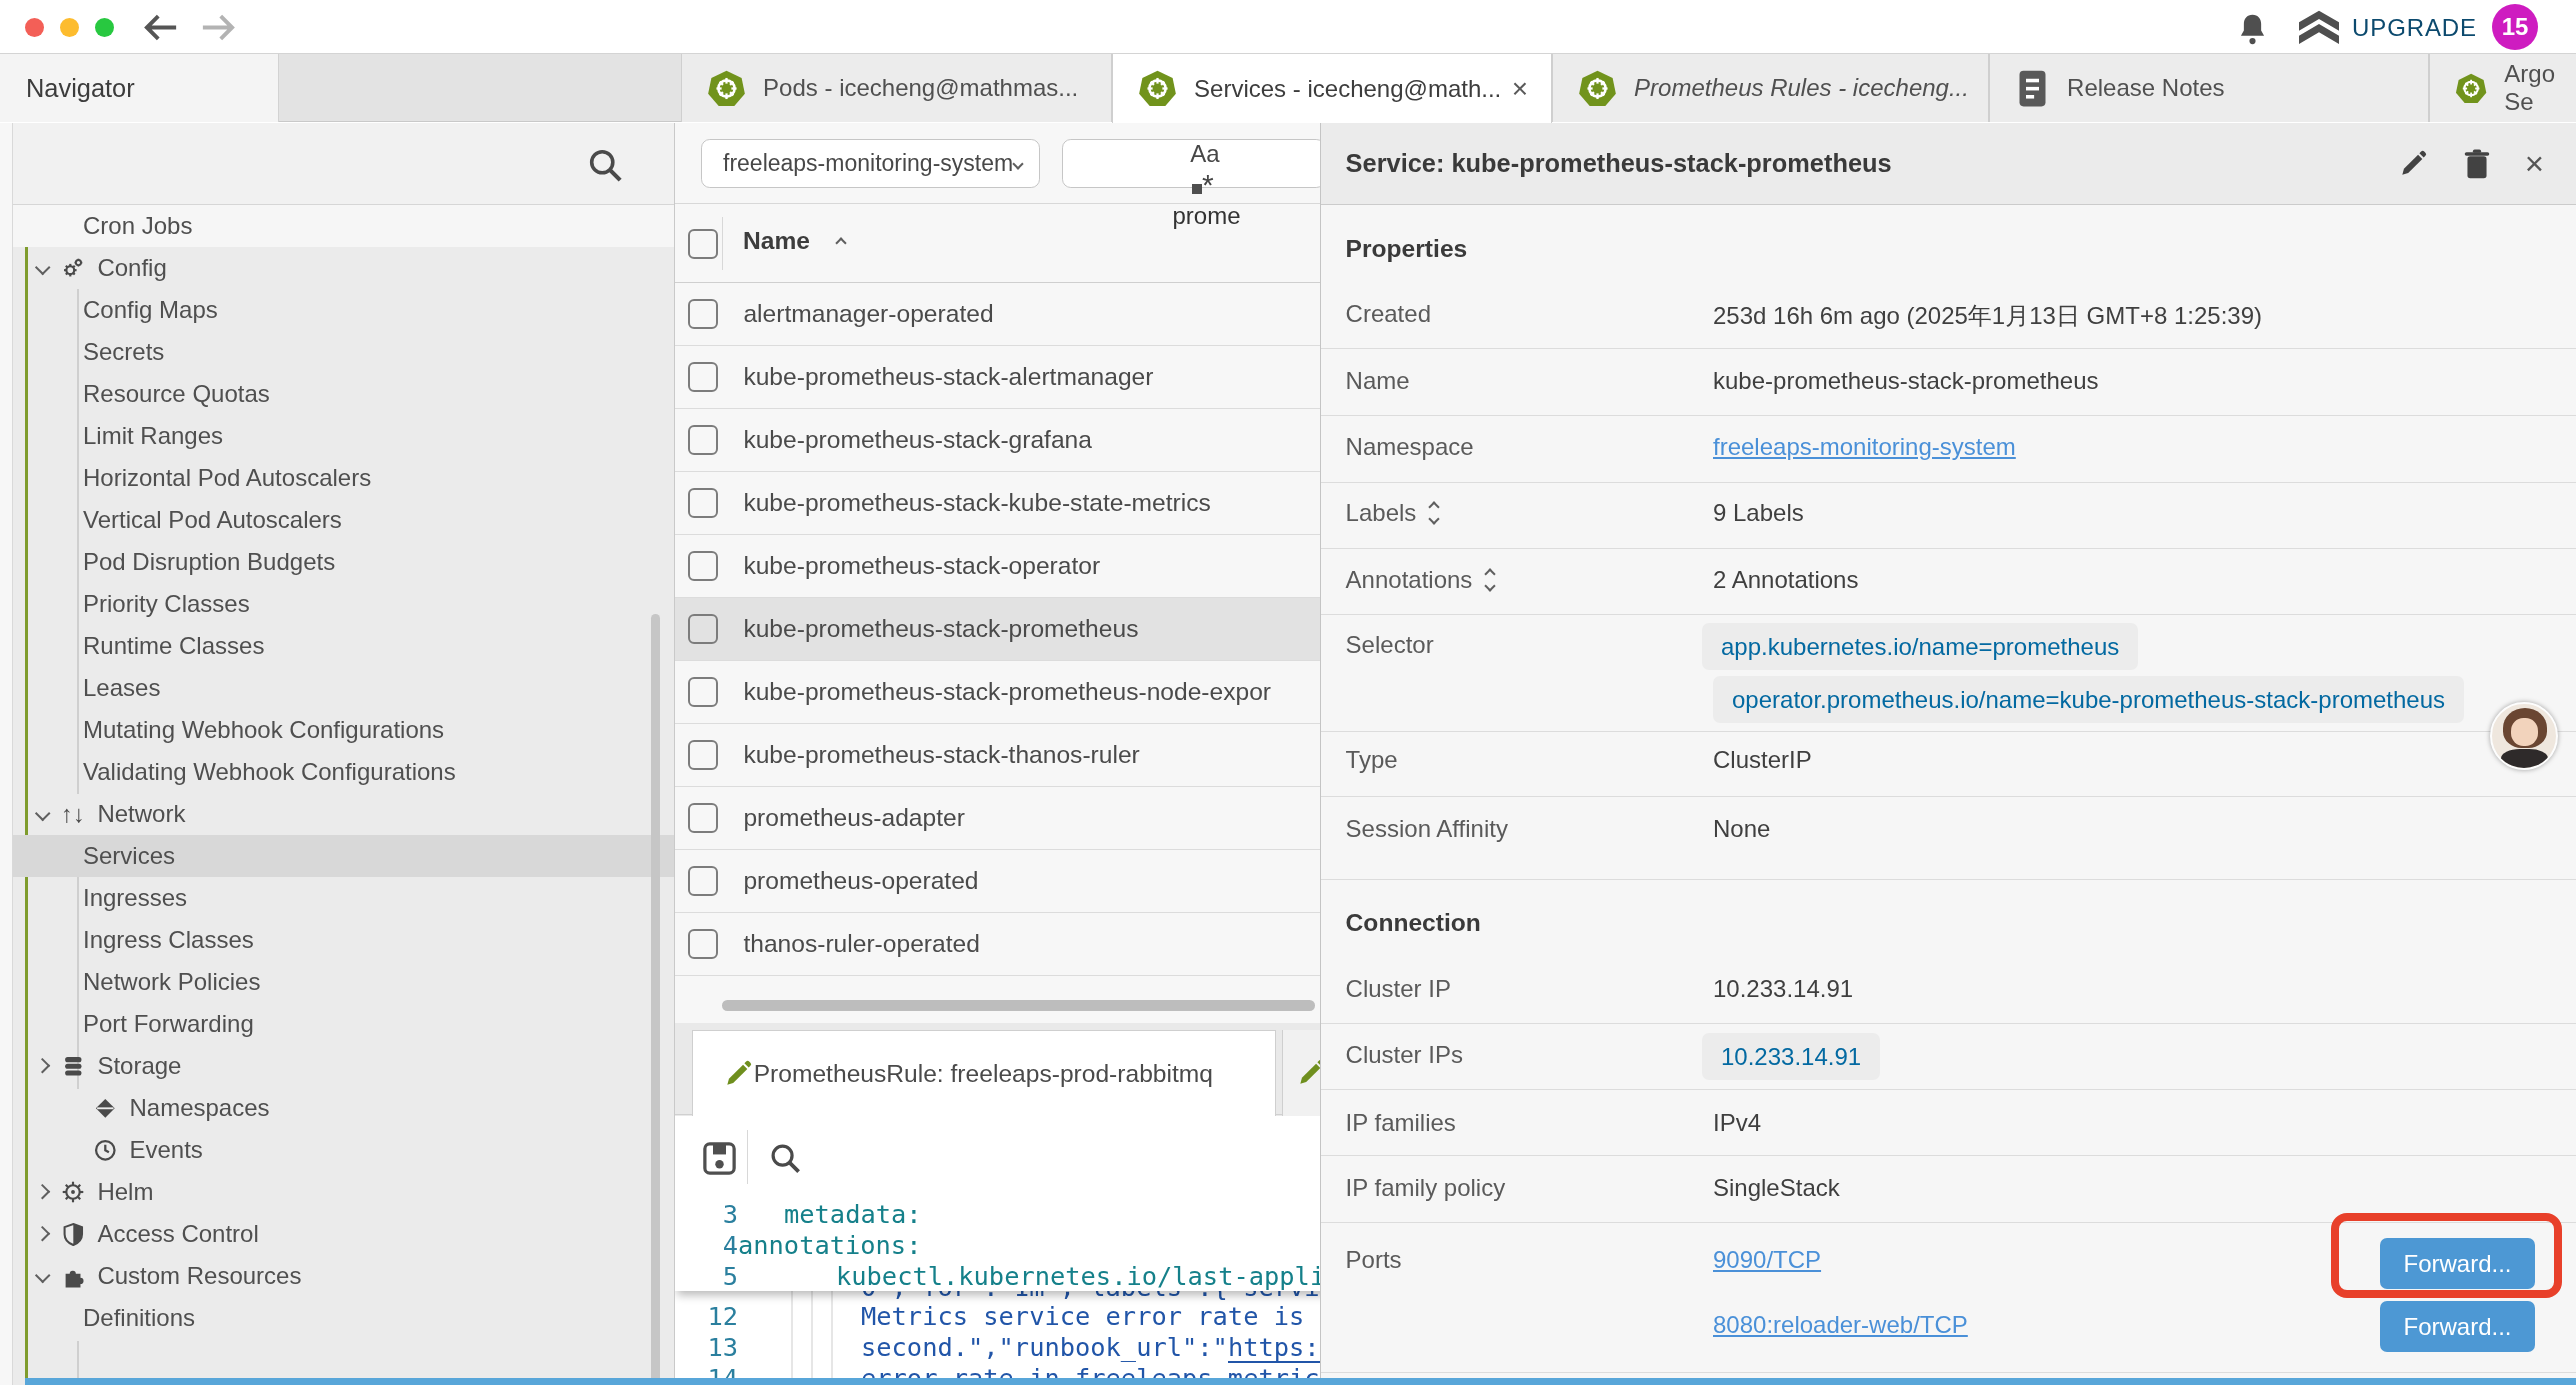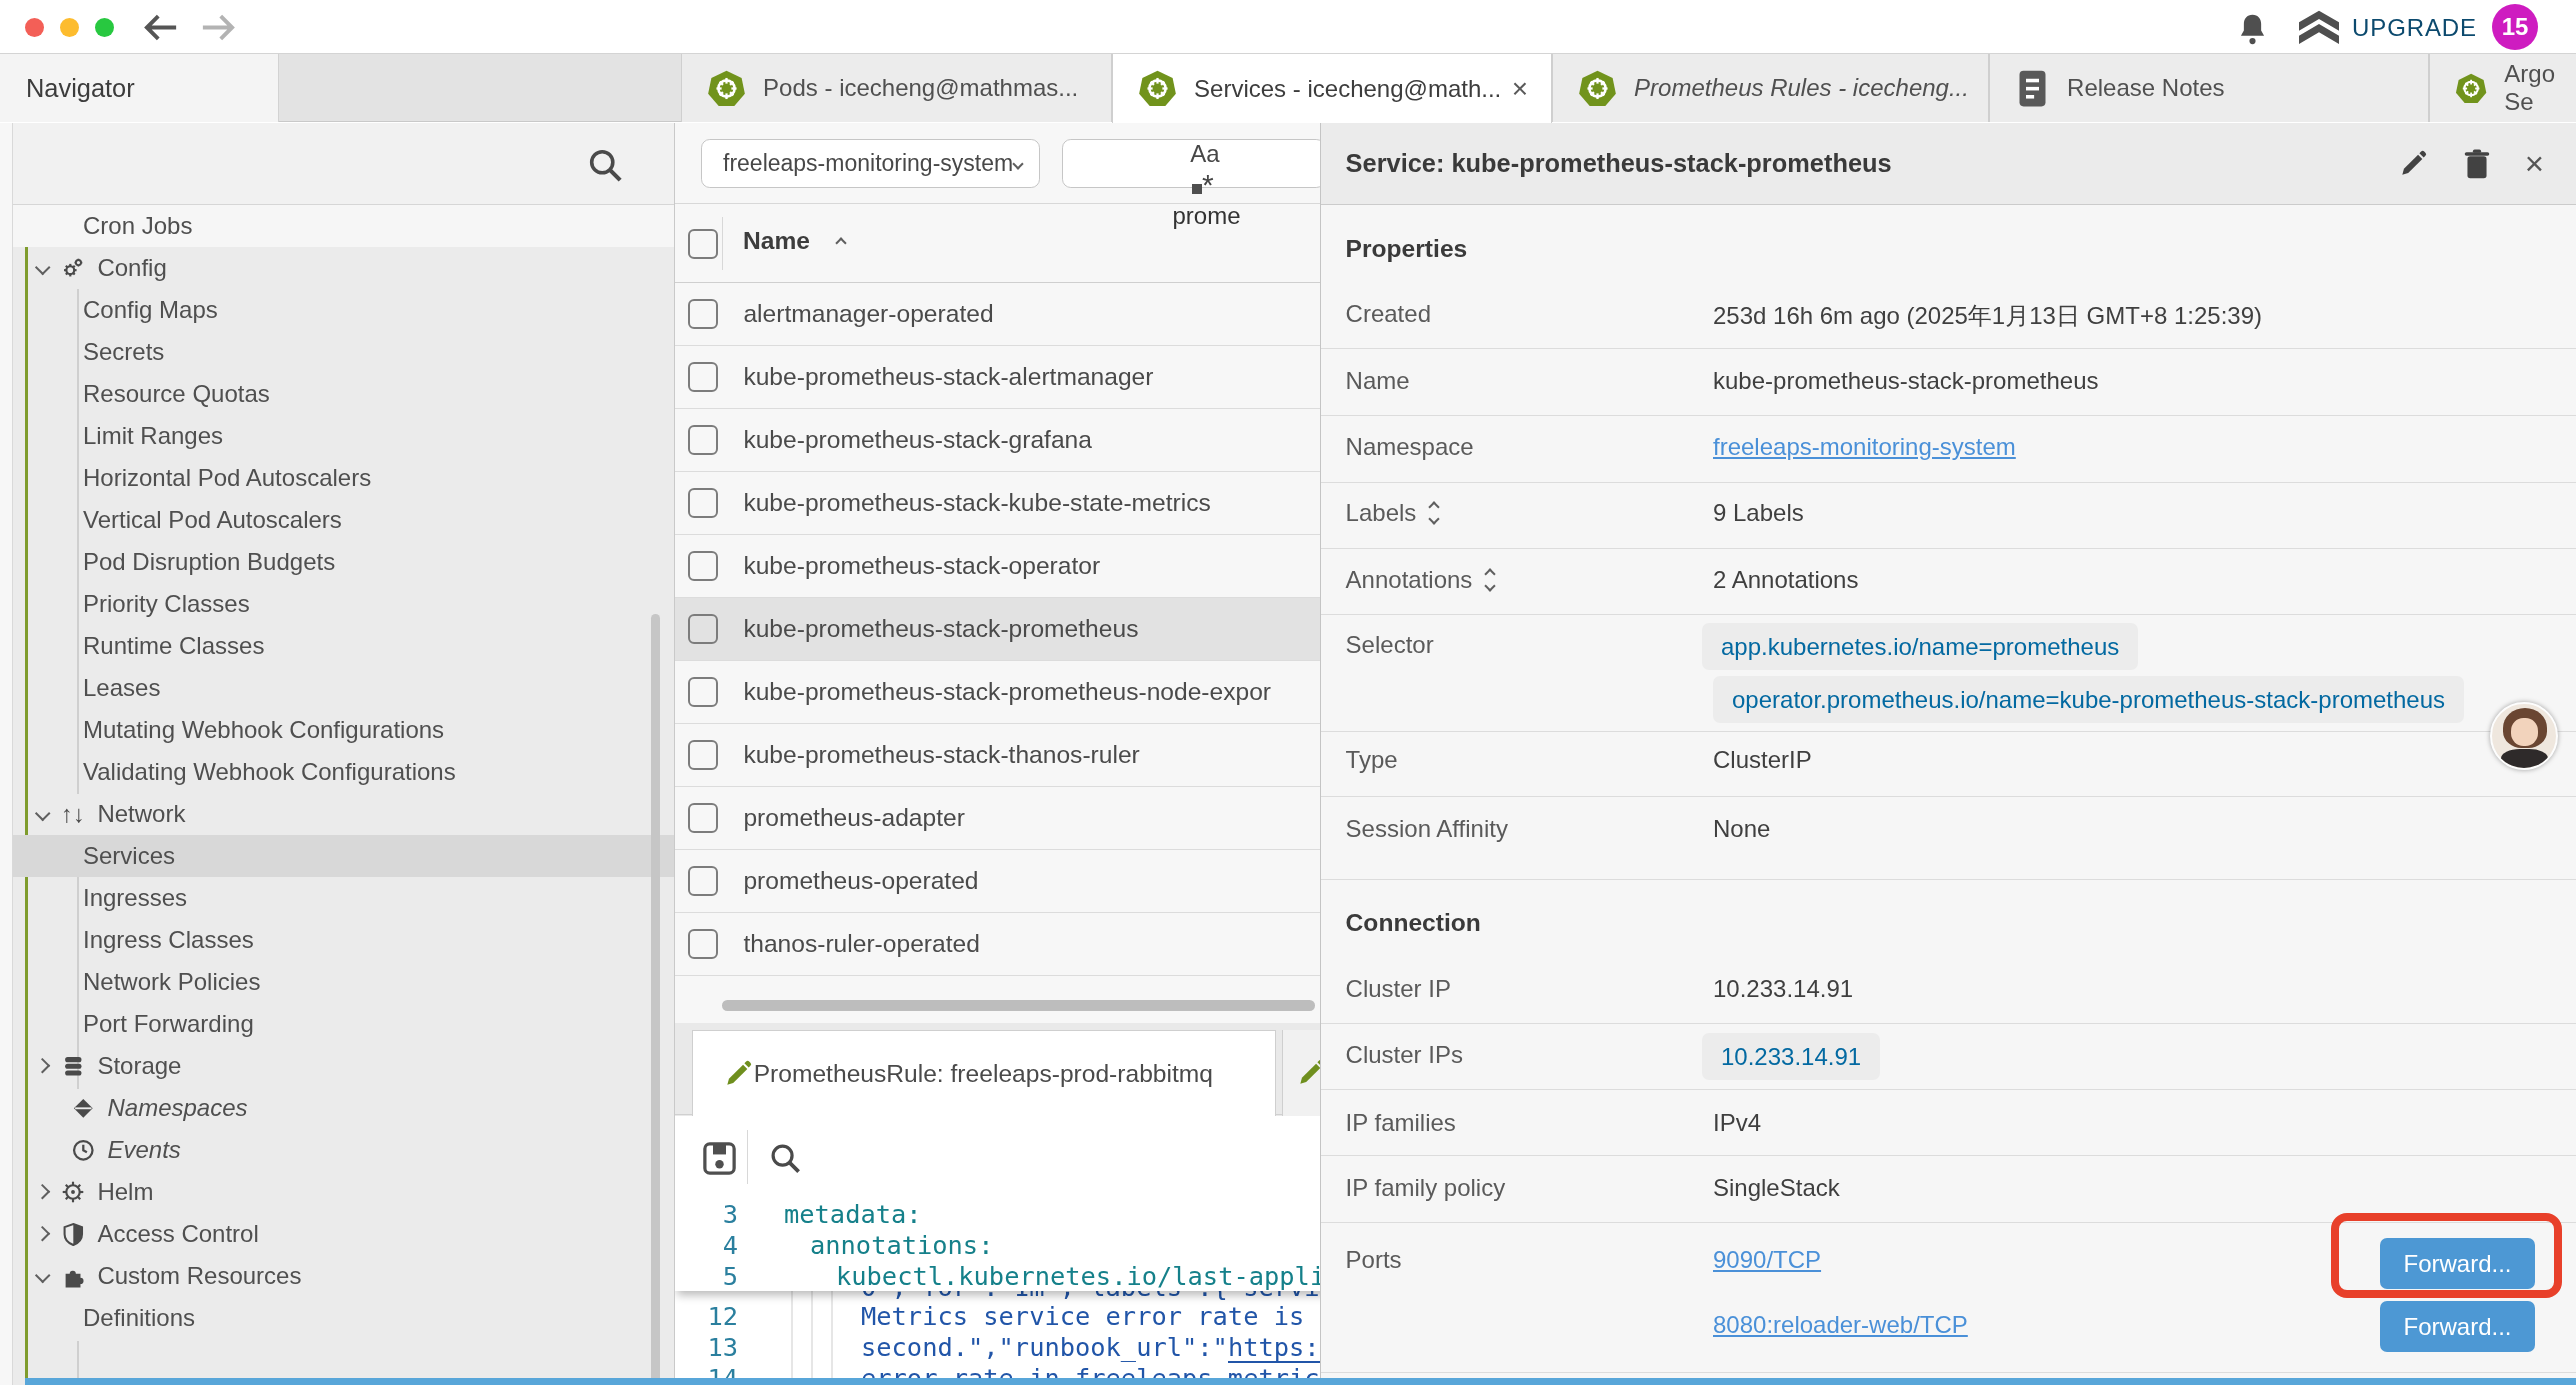--- a/index.html
+++ b/index.html
@@ -34,21 +34,21 @@
                        border:0.9px solid #c4c4c4; border-radius:8.8px; display:flex; align-items:center;
                        padding:0 21px; font-size:24px; color:#4a4a4a; }
   #kubeconfig-select .chev { margin-left:auto; }
   #sidebar-search { position:absolute; left:586px; top:23px; }
   #tree { position:absolute; left:0; top:81px; right:0; bottom:0; background:#ebebeb; border-top:0.9px solid #d6d6d6; overflow:hidden; }
   .guide-green { position:absolute; left:25.4px; top:0; bottom:0; width:2.6px; background:#7f9c2d; }
   .guide { position:absolute; left:77px; width:1.8px; background:#cfcfcf; }
   .trow { height:42px; display:flex; align-items:center; gap:10.5px; font-size:24px; color:#4f4f4f; position:relative; }
   .trow.leaf { padding-left:83px; }
   .trow.group { padding-left:37px; }
-  .trow.iconrow { padding-left:69px;font-style:italic; }
+  .trow.iconrow { padding-left:91px; }
   .trow.selected { background:#d8d8d8; }
   .trow.highlight { background:#f6f6f6; }
   .ticon { width:28px; display:flex; justify-content:center; color:#4a4a4a; font-size:24px; }
   #sidebar-scrollbar { position:absolute; left:651px; top:491px; width:8.8px; height:824px; background:#c6c6c6; border-radius:4.4px; }
 
   .chev { display:inline-block; width:11.4px; height:11.4px; border-right:2.6px solid #5f5f5f; border-bottom:2.6px solid #5f5f5f; flex:none; }
   .chev.down { transform:rotate(45deg); }
   .chev.right { transform:rotate(-45deg); }
   .chev.up { transform:rotate(-135deg); }
   .chev.sm { width:8px; height:8px; border-width:2.2px; }
@@ -528,21 +528,21 @@
             <span class="str" style="margin-left:123px;">0","for":"1m","labels":{"service":</span>
           </div>
       </div>
       <div id="sticky">
         <div class="eline">
             <span class="enum">3</span>
             <span class="key" style="margin-left:46px;">metadata:</span>
           </div>
         <div class="eline">
             <span class="enum">4</span>
-            <span class="key" style="margin-left:72px;">annotations:</span>
+            <span class="key" style="">annotations:</span>
           </div>
         <div class="eline">
             <span class="enum">5</span>
             <span class="key" style="margin-left:98px;">kubectl.kubernetes.io/last-applied-co</span>
           </div>
       </div>
       <div id="elines">
         <div class="eline">
             <span class="enum">12</span>
             <span class="str" style="margin-left:123px;">Metrics service error rate is {{ $va</span>

